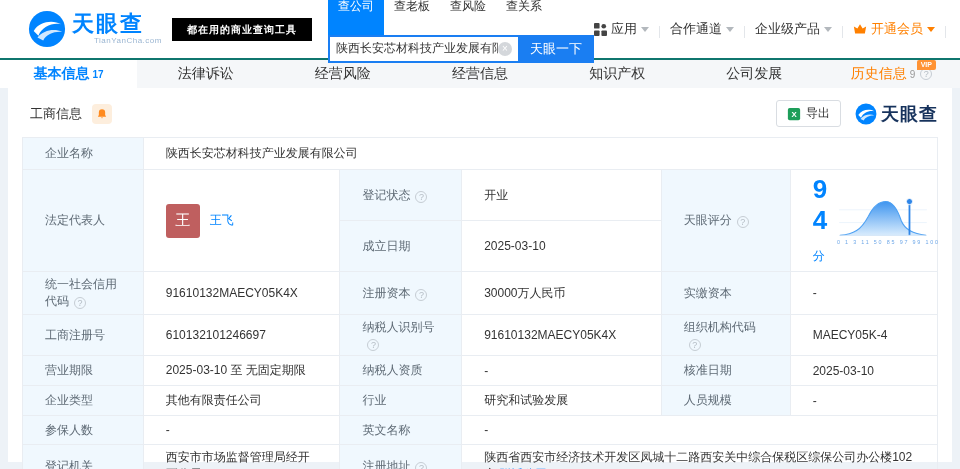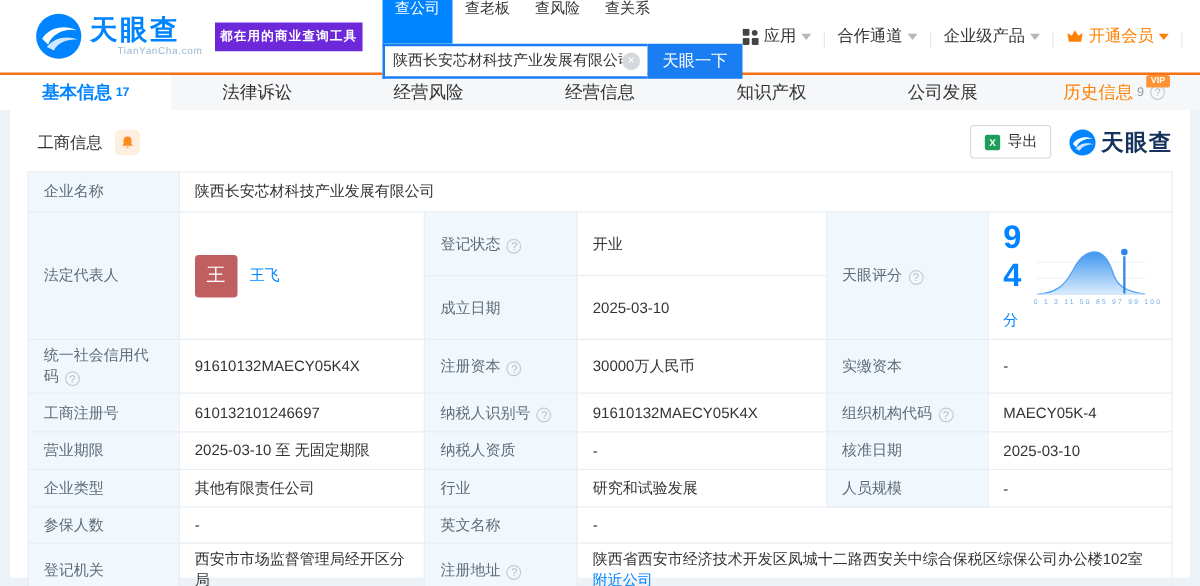--- a/index.html
+++ b/index.html
@@ -6,62 +6,62 @@
   html,body { width:960px; height:469px; overflow:hidden; }
   body { background:#edf2f7; font-family:"Liberation Sans","DejaVu Sans",sans-serif; color:#333; }
 
   
   .topbar { height:58px; background:#fff; display:flex; align-items:center; padding:0 14px 0 28px; }
   .logo { display:flex; align-items:center; gap:6px; }
   .logo-mark { width:38px; height:38px; }
   .logo-text-wrap { display:flex; flex-direction:column; line-height:1; }
   .logo-cn { font-size:22px; font-weight:bold; color:#0084ff; letter-spacing:2px; }
   .logo-en { font-size:8px; color:#9bb6d2; margin-top:2px; letter-spacing:.5px;margin-left:22px; }
-  .promo { background:#6d28d9; color:#fff; font-size:10px; font-weight:bold; line-height:1.5; padding:4px 4px; margin-left:10px; white-space:nowrap; }
+  .promo { background:#000000; color:#fff; font-size:10px; font-weight:bold; line-height:1.5; padding:4px 15px; margin-left:10px; white-space:nowrap; }
   .promo div { letter-spacing:1px; }
 
   .search-block { margin-left:16px; width:300px; }
   .search-tabs { display:flex; font-size:12px; color:#333; }
   .search-tab { padding:2px 10px 20px; cursor:pointer; }
   .search-tab.active { background:#0084ff; color:#fff; }
   .search-row { display:flex; height:28px; }
   .search-input-wrap { flex:1; border:2px solid #1a7ef2; border-right:none; display:flex; align-items:center; background:#fff; padding:0 6px; }
   .search-input { border:none; outline:none; flex:1; font-size:12px; color:#333; font-family:inherit; min-width:0; }
   .clear-icon { width:14px; height:14px; border-radius:50%; background:#d4d7db; color:#fff; font-size:10px; line-height:14px; text-align:center; cursor:pointer; flex:0 0 14px; }
   .search-btn { width:76px; background:#1a7ef2; color:#fff; border:none; font-size:13px; cursor:pointer; font-family:inherit; }
 
   .top-nav { margin-left:auto; display:flex; align-items:flex-end; font-size:13px; color:#333; gap:10px; white-space:nowrap; }
   .nav-sep { width:1px; height:12px; background:#e3e6ea; }
   .nav-item { display:flex; align-items:center; gap:4px; cursor:pointer; }
   .caret { width:0; height:0; border-left:4px solid transparent; border-right:4px solid transparent; border-top:5px solid #b3b8bd; display:inline-block; }
   .vip-link { color:#ff8000; font-weight:normal; }
   .vip-link .caret { border-top-color:#ff8000; }
 
   
-  .tabstrip { height:30px; background:#f5f7f9; border-top:2px solid #f97316; display:flex; }
+  .tabstrip { height:30px; background:#f5f7f9; border-top:2px solid #0f766e; display:flex; }
   .main-tab { flex:1; display:flex; align-items:center; justify-content:center; font-size:14px; color:#333; cursor:pointer; position:relative; }
   .main-tab.active { background:#fff; color:#0084ff; font-weight:bold; }
   .tab-count { font-size:10px; margin-left:3px; color:#0084ff; }
   .main-tab.history { color:#ff8000; }
   .main-tab.history .tab-count { color:#999; }
   .vip-badge { position:absolute; top:0; right:24px; background:#ff9334; color:#fff; font-size:7px; font-weight:bold; padding:0 4px; border-radius:2px 2px 2px 0; line-height:10px; }
 
   
   .content { margin:0 8px; background:#fff; height:374px; padding:12px 14px 0; }
   .section-head { display:flex; align-items:center; }
   .section-title { font-size:13px; font-weight:normal; color:#333; margin-left:8px; }
   .bell-chip { width:20px; height:20px; background:#fdeedd; border-radius:4px; display:flex; align-items:center; justify-content:center; margin-left:10px; cursor:pointer; }
   .head-right { margin-left:auto; display:flex; align-items:center; gap:14px; }
   .export-btn { display:flex; align-items:center; gap:5px; border:1px solid #d9dde2; background:#fff; border-radius:3px; font-size:12px; color:#333; padding:4px 10px; cursor:pointer; font-family:inherit; }
   .watermark { display:flex; align-items:center; gap:4px; }
   .watermark .wm-text { font-size:18px; font-weight:bold; color:#16325c; letter-spacing:1px; }
 
   
   table.info { width:100%; border-collapse:collapse; margin-top:10px; table-layout:fixed; }
-  table.info td { border:1px solid #e9edf2; font-size:12px; padding:4px 12px; vertical-align:middle; word-break:break-all; }
+  table.info td { border:1px solid #e9edf2; font-size:12px; padding:4px 22px; vertical-align:middle; word-break:break-all; }
   td.lbl { background:#f0f8fe; color:#5f6b76; }
   td.val { color:#333; }
   .r1{height:32px}.rsub{height:25px}.r3{height:31px}.r4{height:31px}.r5{height:30px}.r6{height:30px}.r7{height:29px}.r8{height:30px}
   .help { display:inline-block; width:12px; height:12px; border:1px solid #c6cdd4; border-radius:50%; color:#b4bcc4; font-size:9px; line-height:11px; text-align:center; margin-left:5px; vertical-align:-1px; cursor:pointer; }
   .green { color:#2ba245; }
   .link { color:#0084ff; cursor:pointer; text-decoration:none; }
   .rep-cell { display:flex; align-items:center; gap:10px; }
   .avatar { width:34px; height:34px; background:#bf5f5f; border-radius:3px; color:#fff; font-size:15px; display:flex; align-items:center; justify-content:center; cursor:pointer; }
 
   

